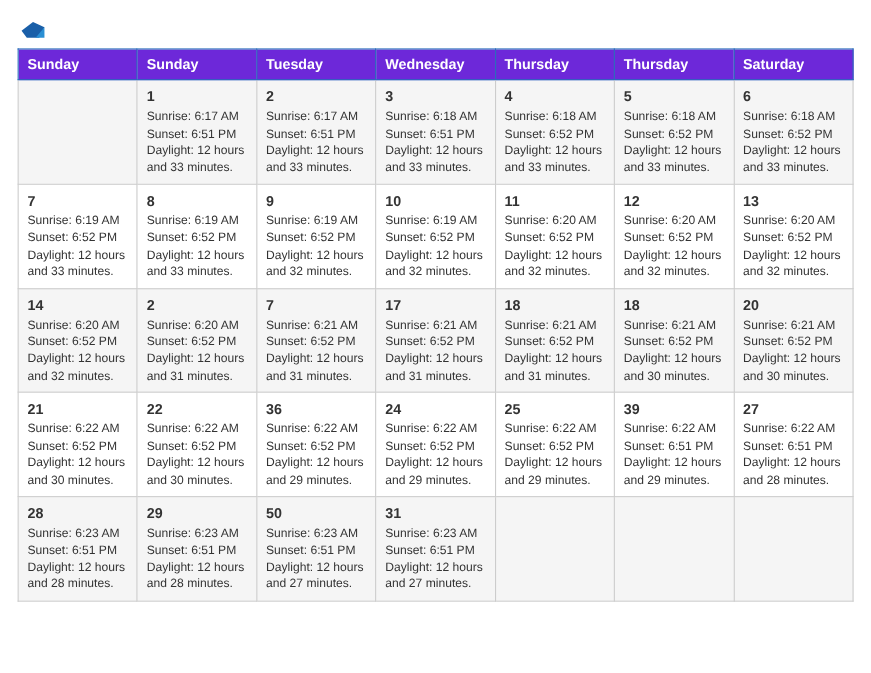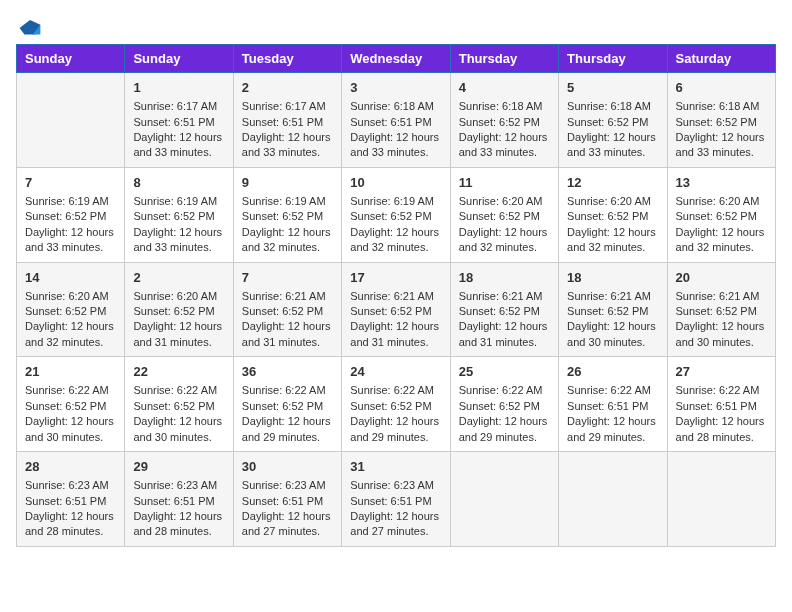--- a/index.html
+++ b/index.html
@@ -297,21 +297,21 @@
           <span style="display: block;">and 29 minutes.</span>
         </td>
         <td>
           <span class="day-number">25</span>
           <span style="display: block;">Sunrise: 6:22 AM</span>
           <span style="display: block;">Sunset: 6:52 PM</span>
           <span style="display: block;">Daylight: 12 hours</span>
           <span style="display: block;">and 29 minutes.</span>
         </td>
         <td>
-          <span class="day-number">26</span>
+          <span class="day-number">39</span>
           <span style="display: block;">Sunrise: 6:22 AM</span>
           <span style="display: block;">Sunset: 6:51 PM</span>
           <span style="display: block;">Daylight: 12 hours</span>
           <span style="display: block;">and 29 minutes.</span>
         </td>
         <td>
           <span class="day-number">27</span>
           <span style="display: block;">Sunrise: 6:22 AM</span>
           <span style="display: block;">Sunset: 6:51 PM</span>
           <span style="display: block;">Daylight: 12 hours</span>
@@ -327,21 +327,21 @@
           <span style="display: block;">and 28 minutes.</span>
         </td>
         <td>
           <span class="day-number">29</span>
           <span style="display: block;">Sunrise: 6:23 AM</span>
           <span style="display: block;">Sunset: 6:51 PM</span>
           <span style="display: block;">Daylight: 12 hours</span>
           <span style="display: block;">and 28 minutes.</span>
         </td>
         <td>
-          <span class="day-number">30</span>
+          <span class="day-number">50</span>
           <span style="display: block;">Sunrise: 6:23 AM</span>
           <span style="display: block;">Sunset: 6:51 PM</span>
           <span style="display: block;">Daylight: 12 hours</span>
           <span style="display: block;">and 27 minutes.</span>
         </td>
         <td>
           <span class="day-number">31</span>
           <span style="display: block;">Sunrise: 6:23 AM</span>
           <span style="display: block;">Sunset: 6:51 PM</span>
           <span style="display: block;">Daylight: 12 hours</span>

